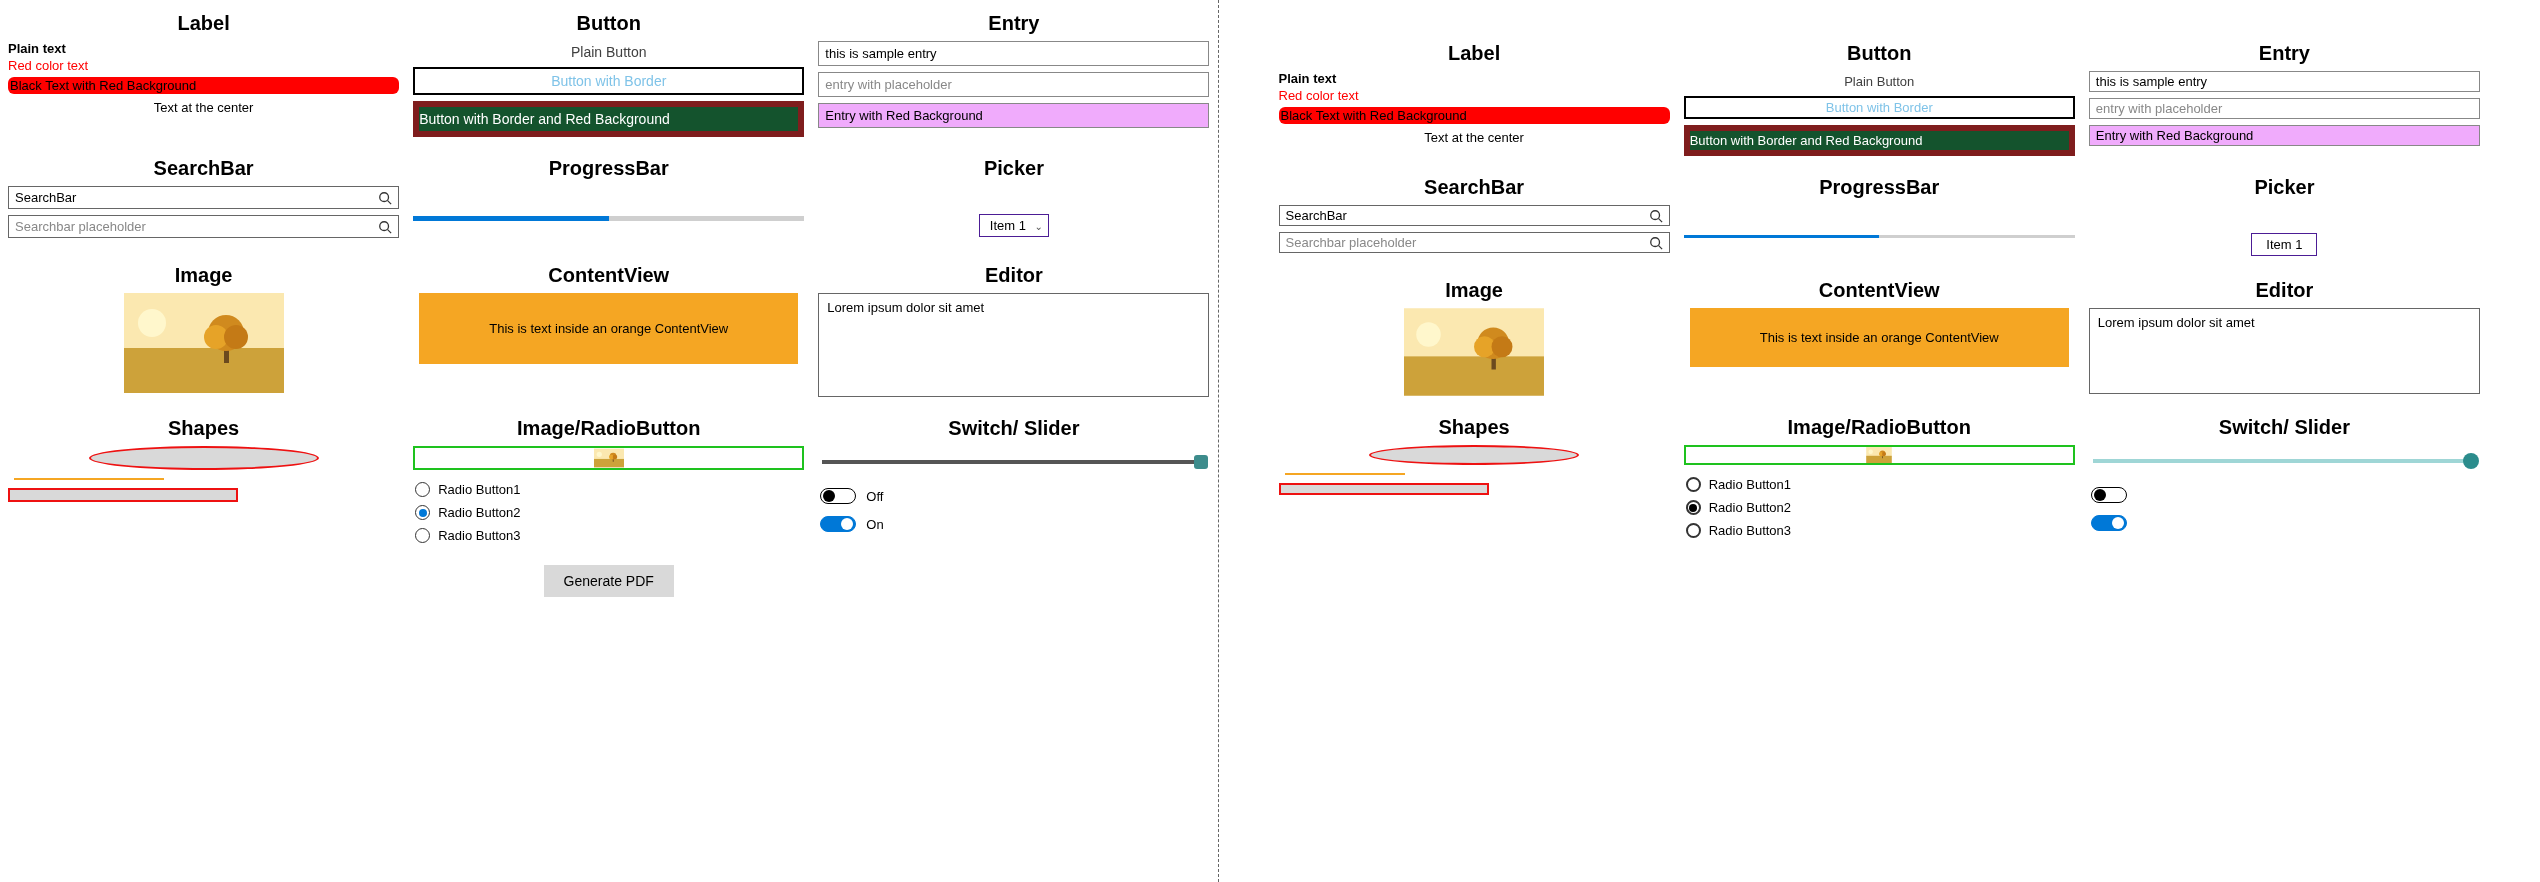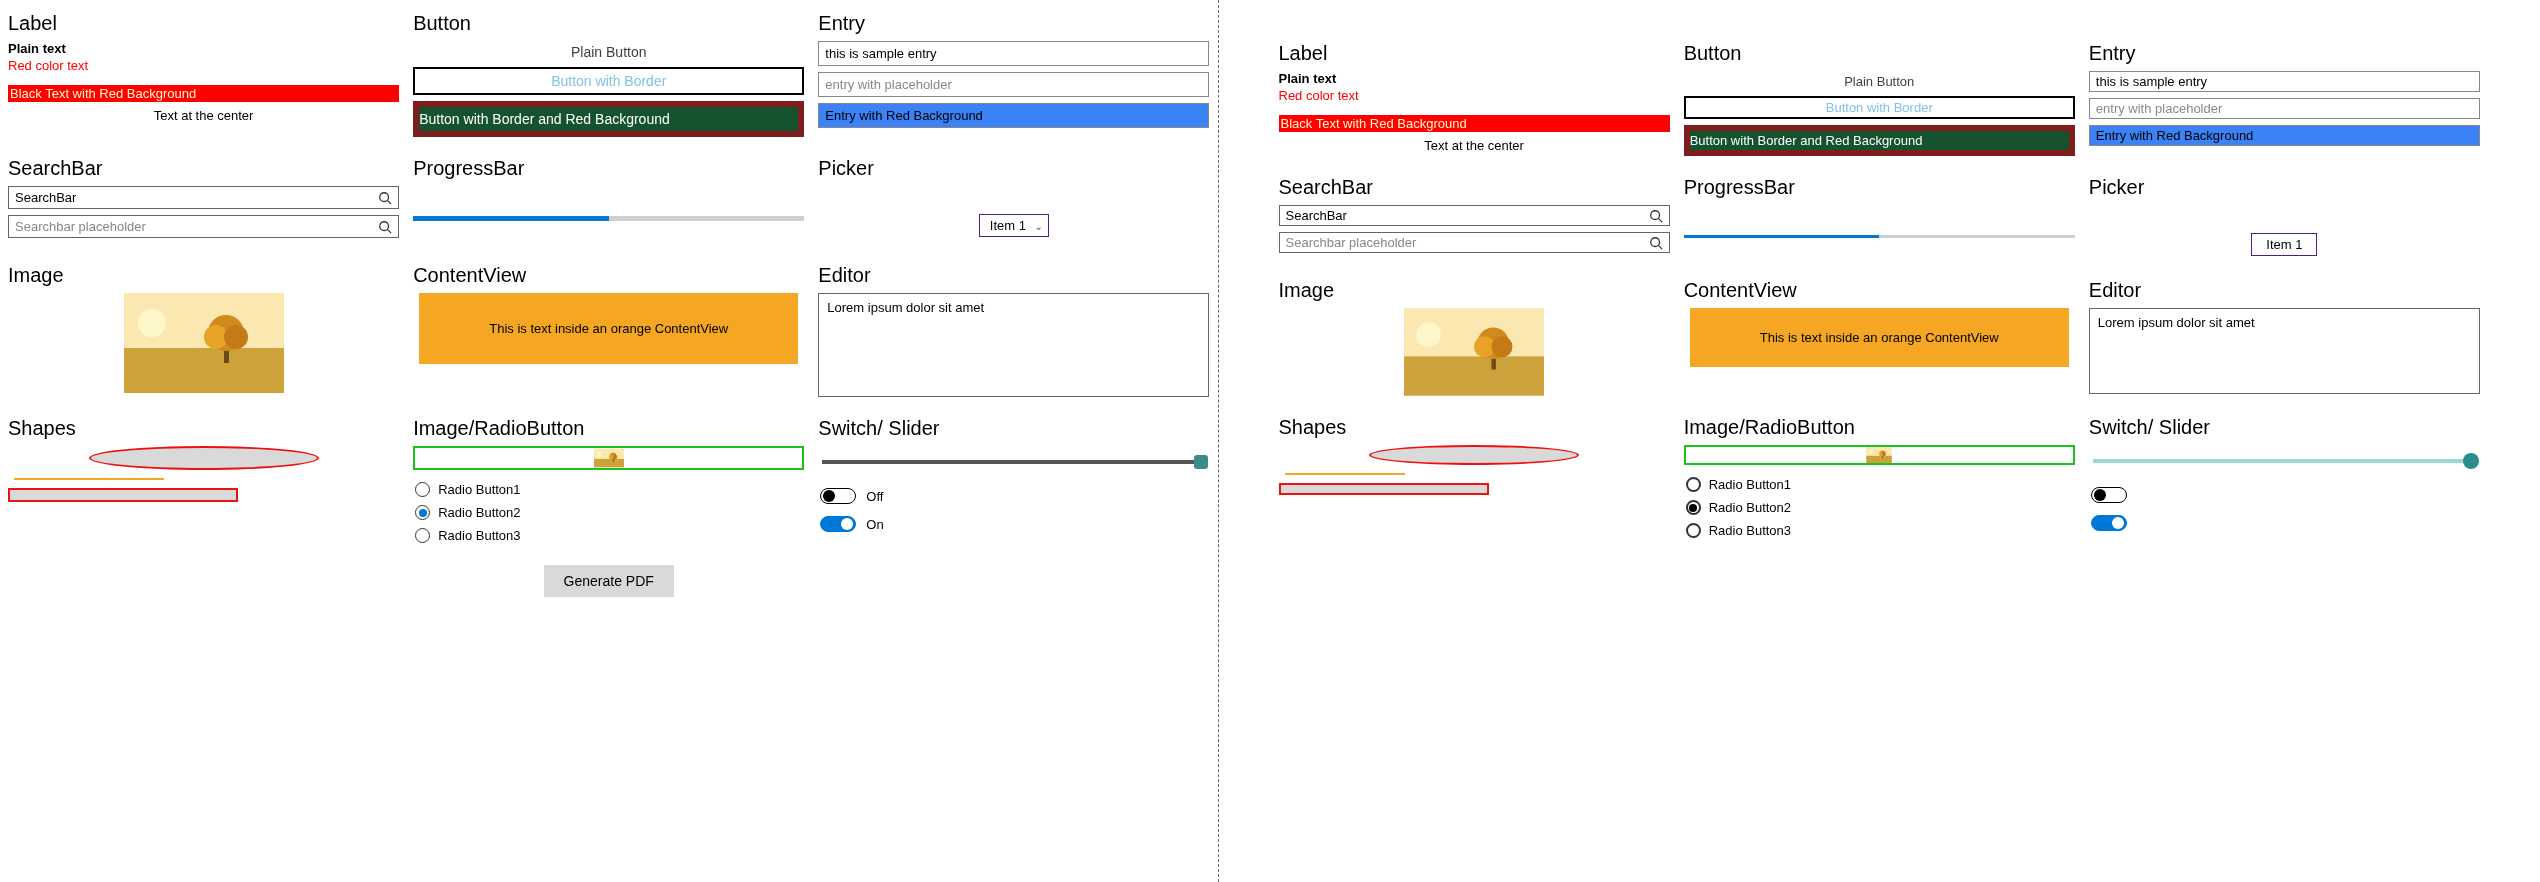--- a/index.html
+++ b/index.html
@@ -22,42 +22,42 @@
   .panel.left  { border-right: 1px dashed #666; }
   .grid3 {
     display: grid;
     grid-template-columns: 1fr 1fr 1fr;
     gap: 0 14px;
     margin-bottom: 18px;
   }
   .col { display: flex; flex-direction: column; }
   .heading {
     font-size: 20px;
-    font-weight: 400;
-    text-align: left;
+    font-weight: 700;
+    text-align: center;
     margin: 2px 0 6px 0;
     color: #000;
   }
   
   .lbl-plain  { font-size: 13px; font-weight: bold; }
   .lbl-red    { color: #ff0000; font-size: 13px; margin-top: 2px; }
-  .lbl-blkred { background: #ff0000; color: #fef9c3; font-size: 13px; padding: 1px 2px; margin-top: 12px; }
+  .lbl-blkred { background: #ff0000; color: #000000; font-size: 13px; padding: 1px 2px; margin-top: 4px; border-radius: 6px; }
   .lbl-center { text-align: center; font-size: 13px; margin-top: 6px; }
   
   .btn-plain  { color: #404040; text-align: center; font-size: 14px; padding: 3px 0; }
   .btn-border { border: 2px solid #000; color: #7fc3e8; text-align: center; font-size: 14px; padding: 4px 0; margin-top: 4px; }
   .btn-bred   { border: 6px solid #7f1d1d; background: #14532d; color: #fff; text-align: left; font-size: 14px; padding: 4px 0; margin-top: 6px; }
   
   .entry {
     border: 1px solid #888; padding: 4px 6px; font-size: 13px; width: 100%;
     background: #fff; color: #000;
   }
   .entry + .entry { margin-top: 6px; }
   .entry.placeholder { color: #888; }
-  .entry.redbg { background: #3b82f6; color: #000; border: 1px solid #888; }
+  .entry.redbg { background: #f0abfc; color: #000; border: 1px solid #888; }
   
   .searchwrap { position: relative; border: 1px solid #666; padding: 3px 24px 3px 6px; margin-bottom: 6px; }
   .searchwrap .mag {
     position: absolute; right: 6px; top: 50%; transform: translateY(-50%);
     width: 14px; height: 14px;
   }
   .searchwrap.placeholder { color: #888; }
   
   .progress {
     height: 5px; background: #cfcfcf; margin-top: 30px; position: relative;

